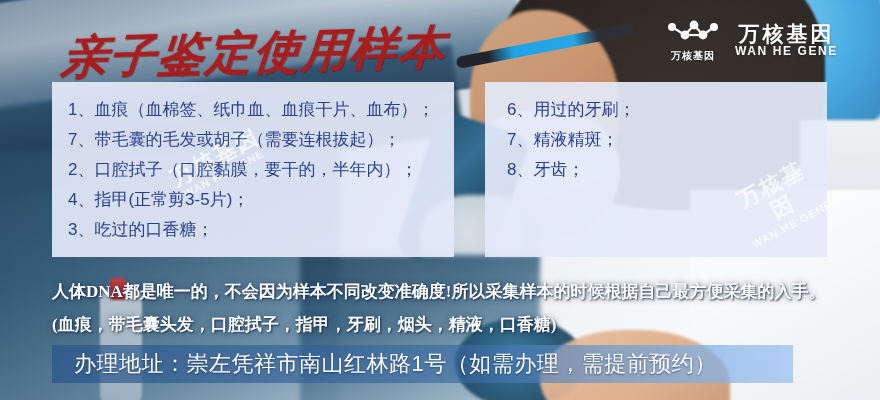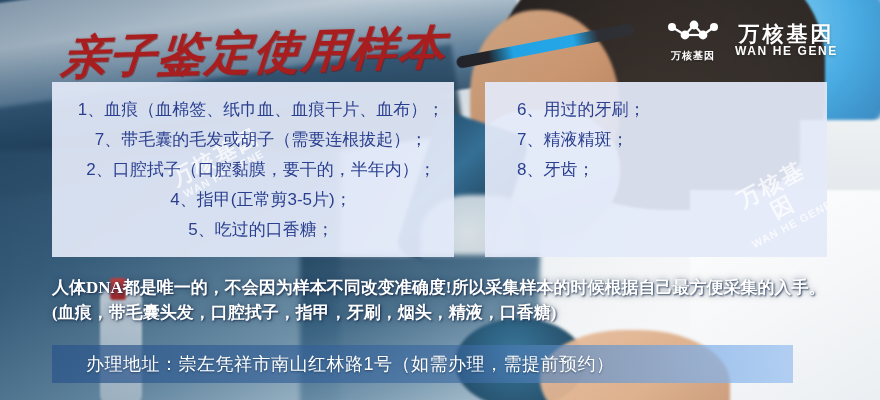--- a/index.html
+++ b/index.html
@@ -153,50 +153,50 @@
     background:rgba(227,233,249,.93);
     overflow:hidden;
   }
   .panel-left{left:52px;top:82px;width:402px;height:175px;}
   .panel-right{left:485px;top:82px;width:342px;height:175px;}
   .panel ul{list-style:none;margin:0;padding:0;}
   .panel li{
     color:#2a3f8f;font-size:17px;line-height:30px;white-space:nowrap;
     position:relative;z-index:2;
   }
-  .panel-left ul{padding:13px 0 0 16px;text-align:center;}
-  .panel-right ul{padding:13px 0 0 32px;}
+  .panel-left ul{padding:13px 0 0 16px;}
+  .panel-right ul{padding:13px 0 0 22px;}
 
   .wm{
     position:absolute;
     color:rgba(255,255,255,.72);
     font-weight:bold;text-align:center;pointer-events:none;
     transform:rotate(-28deg);z-index:1;line-height:1.15;
   }
   .wm .wm-cn{font-size:22px;letter-spacing:2px;display:block;}
   .wm .wm-en{font-size:11px;letter-spacing:1px;display:block;}
   .wm-a{left:248px;top:88px;}
   .wm-b{left:118px;top:62px;}
 
   
   .para{
     position:absolute;left:52px;top:275px;width:790px;
     font-family:"Liberation Serif","DejaVu Serif",serif;
-    font-size:17px;line-height:25px;color:#ffffff;font-weight:bold;
+    font-size:17px;line-height:33px;color:#ffffff;font-weight:bold;
     text-shadow:1px 1px 2px rgba(20,40,70,.85), 0 0 6px rgba(20,40,70,.5);
   }
 
   
   .addrbar{
     position:absolute;left:52px;top:345px;width:741px;height:38px;
     background:linear-gradient(90deg,rgba(41,84,138,.70) 0%,rgba(56,103,160,.62) 55%,rgba(128,176,232,.72) 88%,rgba(150,190,240,.70) 100%);
     display:flex;align-items:center;
   }
   .addrbar span{
-    color:#ffffff;font-size:18px;letter-spacing:.5px;padding-left:34px;white-space:nowrap;
+    color:#ffffff;font-size:22px;letter-spacing:.5px;padding-left:22px;white-space:nowrap;
     text-shadow:0 1px 2px rgba(15,40,70,.6);
   }
 </style>
 </head>
 <body>
 
 <div class="poster">
 
   <div class="bg">
     <div class="bg-base"></div>
@@ -251,21 +251,21 @@
   <div class="panel panel-left">
     <div class="wm wm-b">
       <span class="wm-cn">万核基因</span>
       <span class="wm-en">WAN HE GENE</span>
     </div>
     <ul>
       <li>1、血痕（血棉签、纸巾血、血痕干片、血布）；</li>
       <li>7、带毛囊的毛发或胡子（需要连根拔起）；</li>
       <li>2、口腔拭子（口腔黏膜，要干的，半年内）；</li>
       <li>4、指甲(正常剪3-5片)；</li>
-      <li>5、吃过的口香糖；</li>
+      <li>3、吃过的口香糖；</li>
     </ul>
   </div>
 
   <div class="panel panel-right">
     <div class="wm wm-a">
       <span class="wm-cn">万核基因</span>
       <span class="wm-en">WAN HE GENE</span>
     </div>
     <ul>
       <li>6、用过的牙刷；</li>

